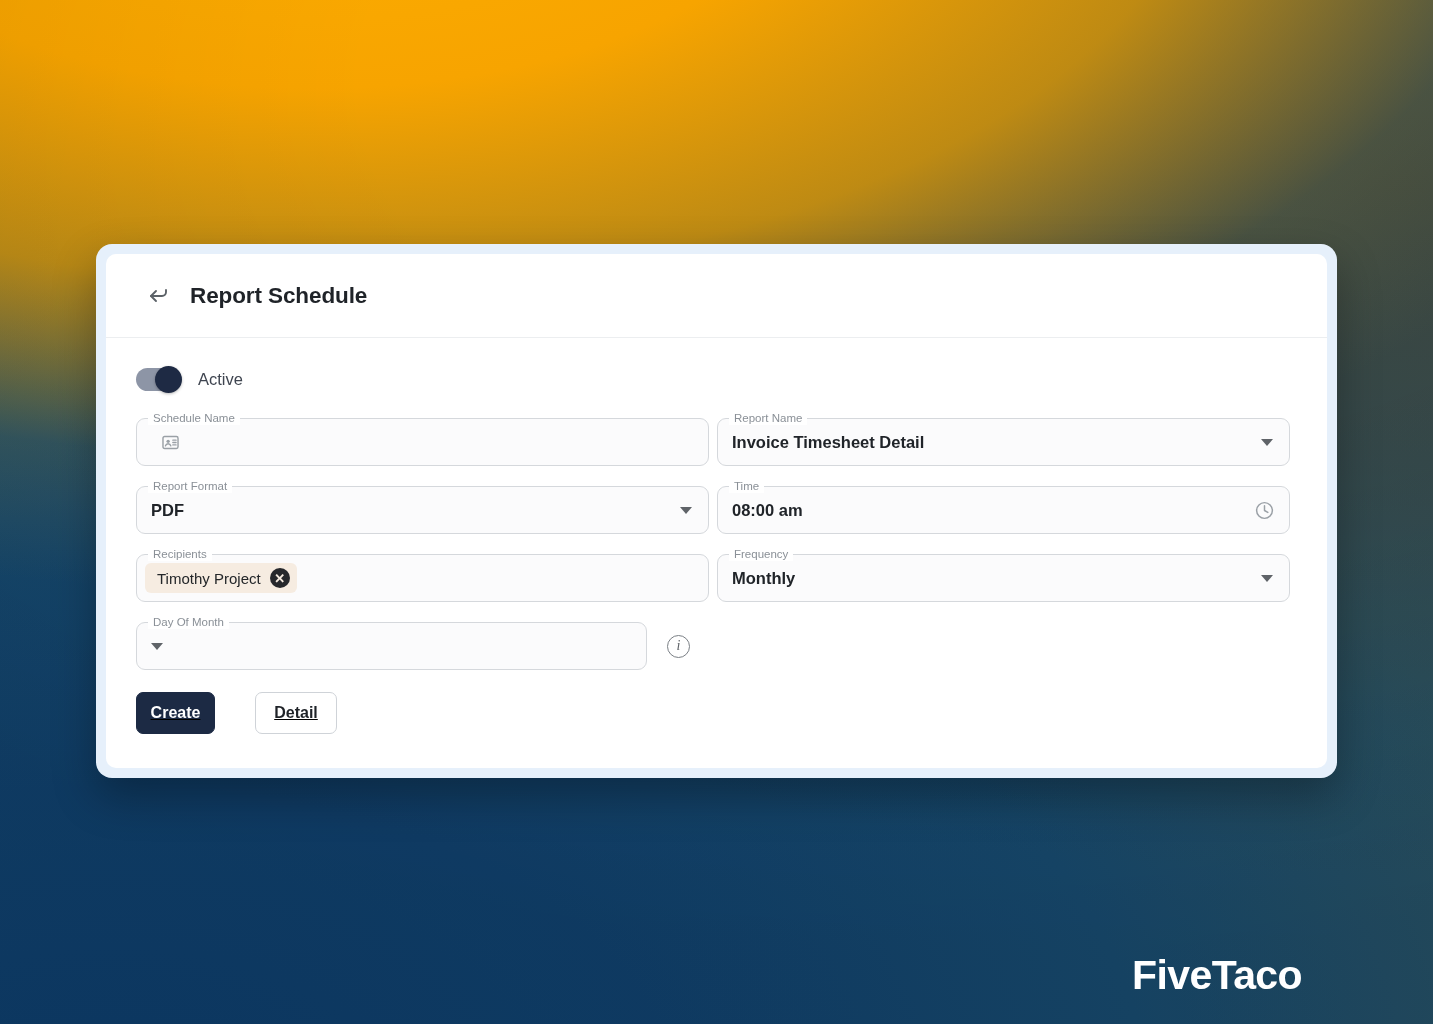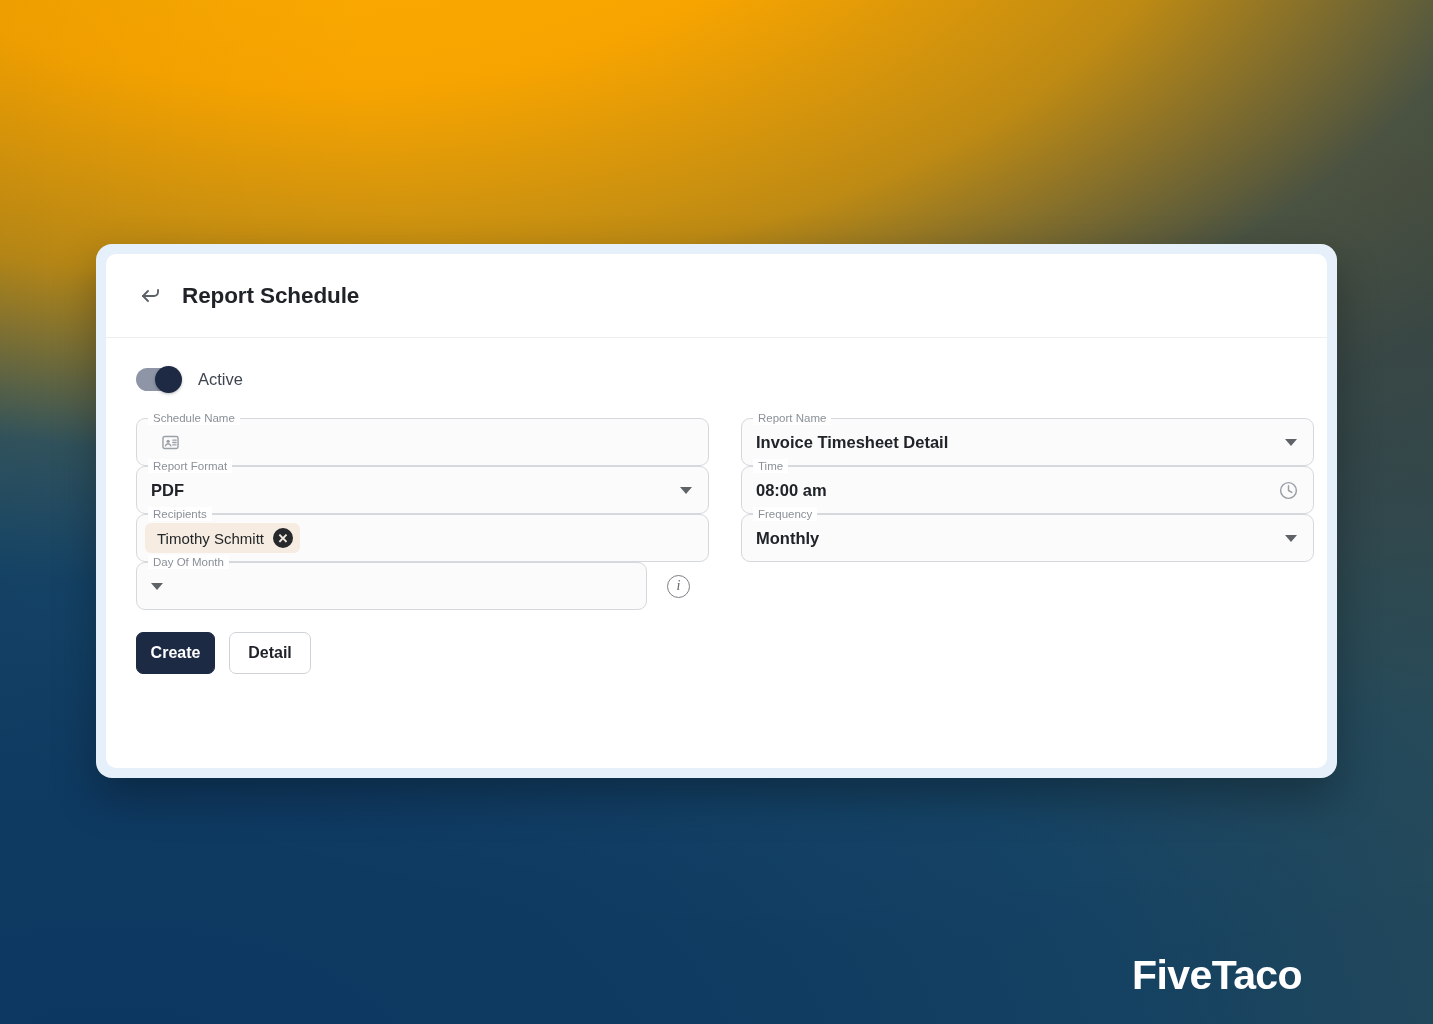--- a/index.html
+++ b/index.html
@@ -46,21 +46,21 @@
     width: 100%; height: 100%;
     background: #ffffff;
     border-radius: 10px;
     overflow: hidden;
   }
 
   
   #card-header {
     height: 84px;
     display: flex; align-items: center;
-    padding: 0 28px;
+    padding: 0 36px;
     border-bottom: 1px solid #eceef0;
     text-align: center;
   }
   #back-btn {
     width: 34px; height: 34px;
     display: flex; align-items: center; justify-content: center;
     color: #5c6268;
     cursor: pointer;
     margin-right: 14px;
   }
@@ -81,21 +81,21 @@
   }
   #active-toggle .knob {
     position: absolute; right: -1px; top: -2px;
     width: 27px; height: 27px; border-radius: 50%;
     background: #1e2a44;
     box-shadow: 0 1px 3px rgba(0,0,0,0.28);
   }
   #active-label { margin-left: 17px; font-size: 16.5px; color: #3f4550; }
 
   
-  .row { display: flex; gap: 32px; }
+  .row { display: flex; gap: 8px; margin-bottom: 20px; }
   .col { width: 573px; flex: none; }
 
   
   .field {
     position: relative;
     height: 48px;
     border: 1px solid #d5d8dc;
     border-radius: 9px;
     background: #fbfbfc;
     display: flex; align-items: center;
@@ -152,21 +152,21 @@
   #info-icon {
     width: 23px; height: 23px; border-radius: 50%;
     border: 1.6px solid #7a7f85;
     color: #5f6368;
     display: flex; align-items: center; justify-content: center;
     font-size: 14px; font-family: "Liberation Serif", serif; font-style: italic;
     cursor: pointer; flex: none;
   }
 
   
-  #btn-row { display: flex; gap: 14px; align-items: flex-start; }
+  #btn-row { display: flex; gap: 40px; align-items: flex-start; text-decoration: underline; }
   .btn {
     height: 42px; border-radius: 7px;
     font-size: 16px; font-weight: bold;
     display: flex; align-items: center; justify-content: center;
     cursor: pointer;
   }
   #create-btn { width: 79px; background: #1c2a44; color: #ffffff; border: 1px solid #1c2a44; }
   #cancel-btn { width: 82px; background: #ffffff; color: #1f2328; border: 1px solid #cfd3d8; }
 </style>
 </head>
@@ -244,21 +244,21 @@
             </span>
           </div>
         </div>
       </div>
 
       <div class="row">
         <div class="col">
           <div class="field chips">
             <span class="legend">Recipients</span>
             <span class="chip">
-              <span>Timothy Schmitt</span>
+              <span>Timothy Project</span>
               <span class="chip-x">✕</span>
             </span>
           </div>
         </div>
         <div class="col">
           <div class="field">
             <span class="legend">Frequency</span>
             <span class="value">Monthly</span>
             <span class="caret"></span>
           </div>

